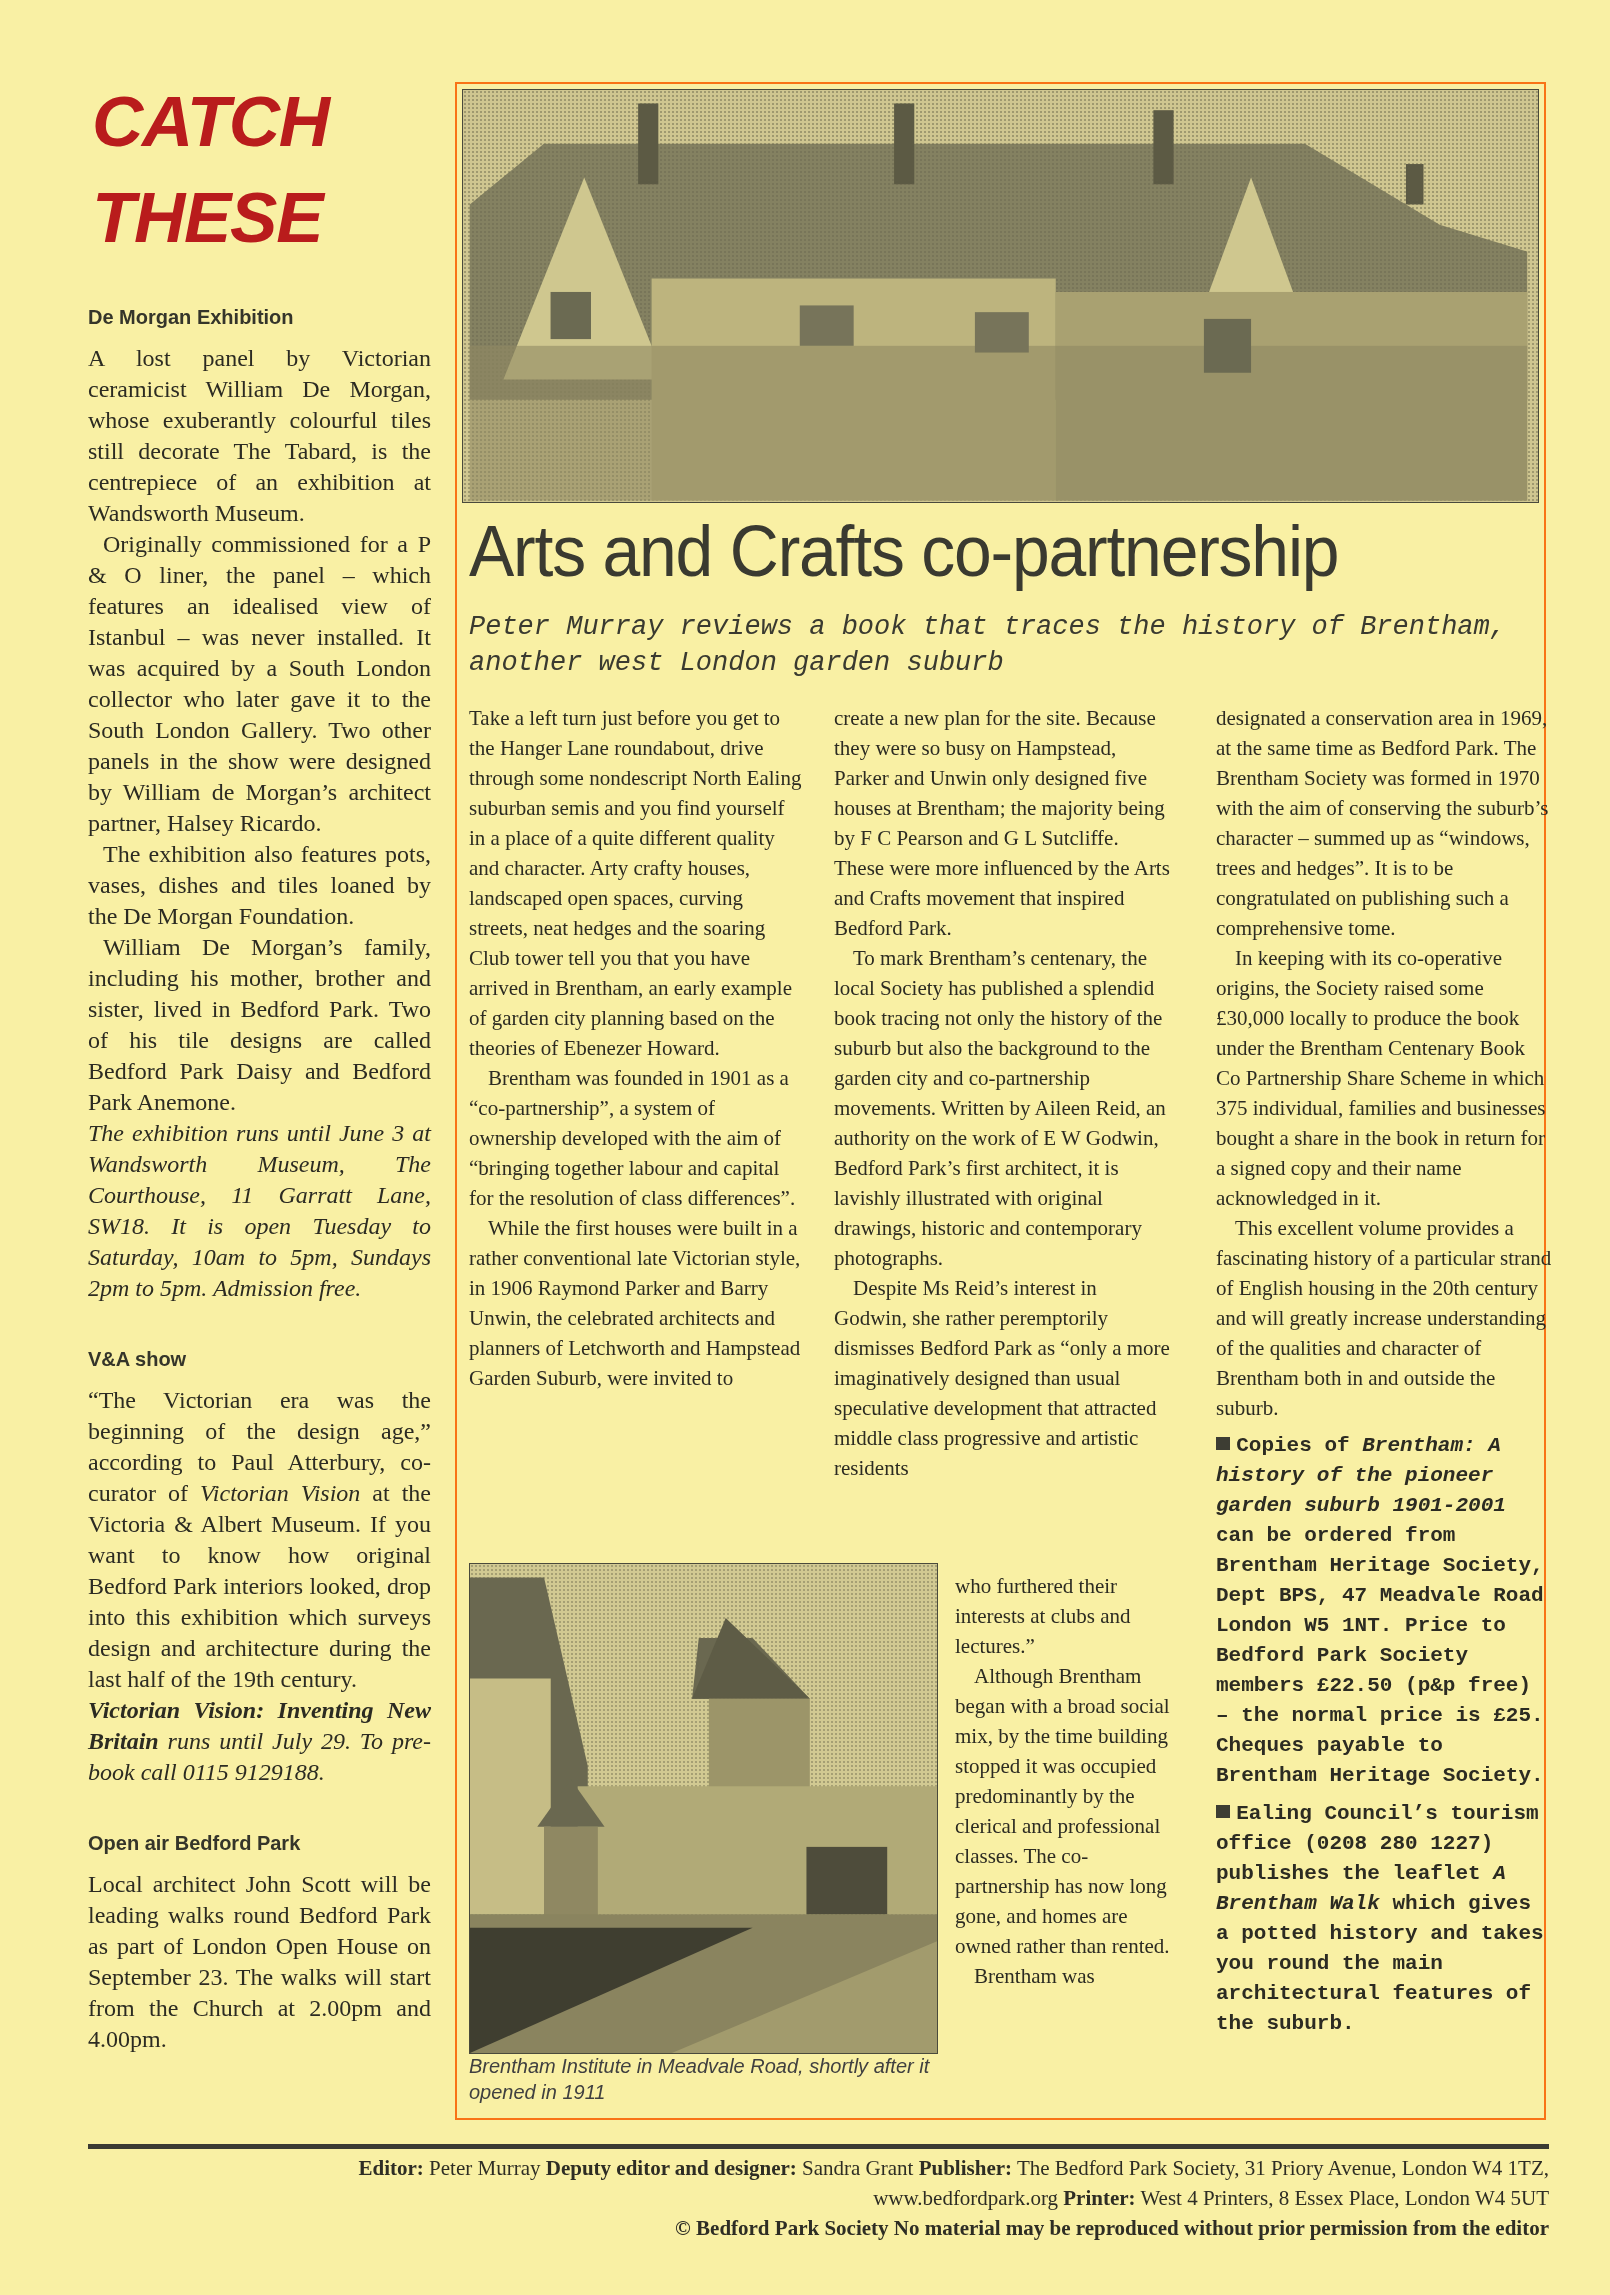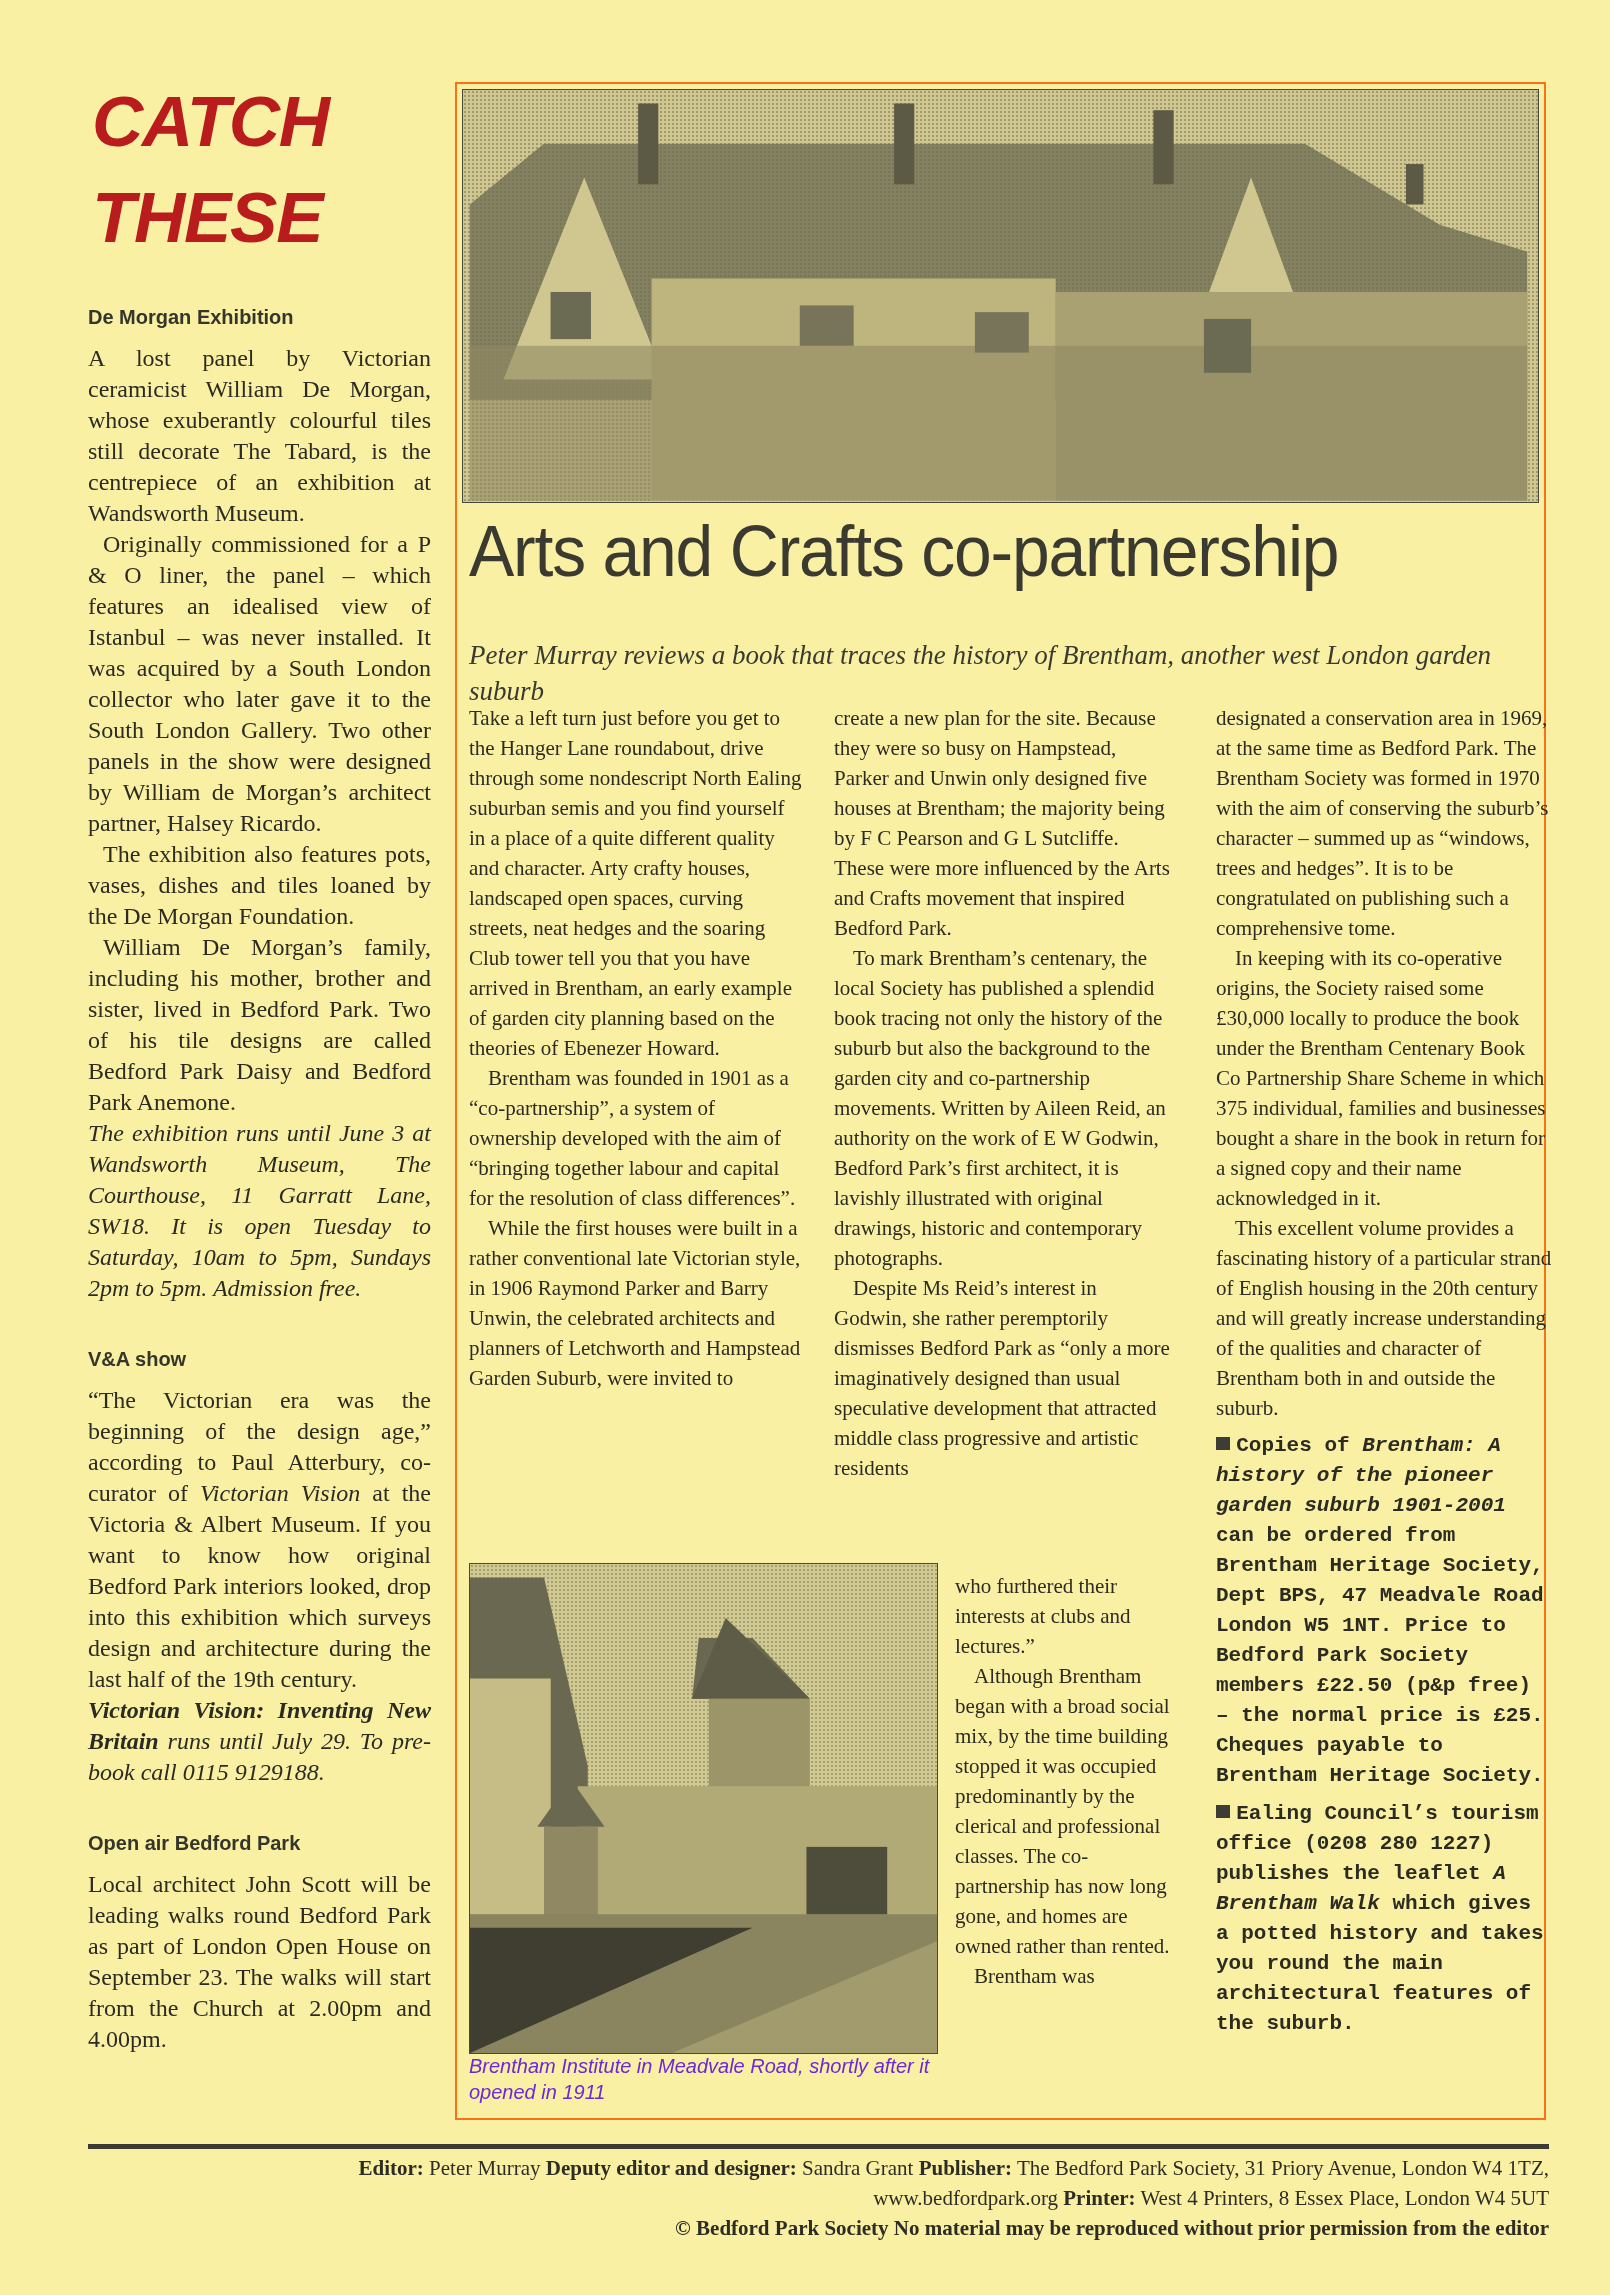--- a/index.html
+++ b/index.html
@@ -58,41 +58,41 @@
 
   .headline {
     position: absolute; left: 12px; top: 423px;
     font-family: "Liberation Sans", sans-serif;
     font-size: 73px; line-height: 88px;
     color: #3a3a30; letter-spacing: -1.3px; white-space: nowrap;
     transform: scaleX(0.93); transform-origin: left top;
   }
   .standfirst {
     position: absolute; left: 12px; top: 525px; width: 1050px;
-    font-family: Liberation Serif, serif; font-style: italic;
-    font-size: 27px; line-height: 36px; color: #3a3a30; margin-top: 28px;
+    font-family: Liberation Mono, monospace; font-style: italic;
+    font-size: 27px; line-height: 36px; color: #3a3a30;
   }
   .col {
     position: absolute; top: 619px; width: 337px;
     font-size: 21px; line-height: 30px;
   }
   .col p { margin: 0; text-indent: 19px; }
   .col p.noind { text-indent: 0; }
   #col1 { left: 12px; }
   #col2 { left: 377px; }
   #col2b { left: 498px; top: 1487px; width: 222px; }
   #col3 { left: 759px; width: 337px; }
   .bullet-block { font-weight: bold; margin-top: 8px !important; text-indent: 0 !important; font-family: Liberation Mono, monospace; }
   .bullet-block i { font-style: italic; }
   .sq { display: inline-block; width: 13.5px; height: 13.5px; background: #3d3d33; margin-right: 6.7px; vertical-align: 0.7px; }
 
   .caption {
     position: absolute; left: 12px; top: 1970px; width: 485px;
     font-family: "Liberation Sans", sans-serif; font-style: italic;
-    font-size: 20px; line-height: 25.6px; color: #6d28d9;
+    font-size: 20px; line-height: 25.6px; color: #404040;
   }
 
   
   #footer-rule { left: 88px; top: 2144px; width: 1461px; height: 4.7px; background: #3b3b33; }
   #footer {
     left: 88px; top: 2153px; width: 1461px;
     text-align: right; font-size: 21px; line-height: 30px; color: #2e2d24;
   }
   #footer b { font-weight: bold; }
 </style>

